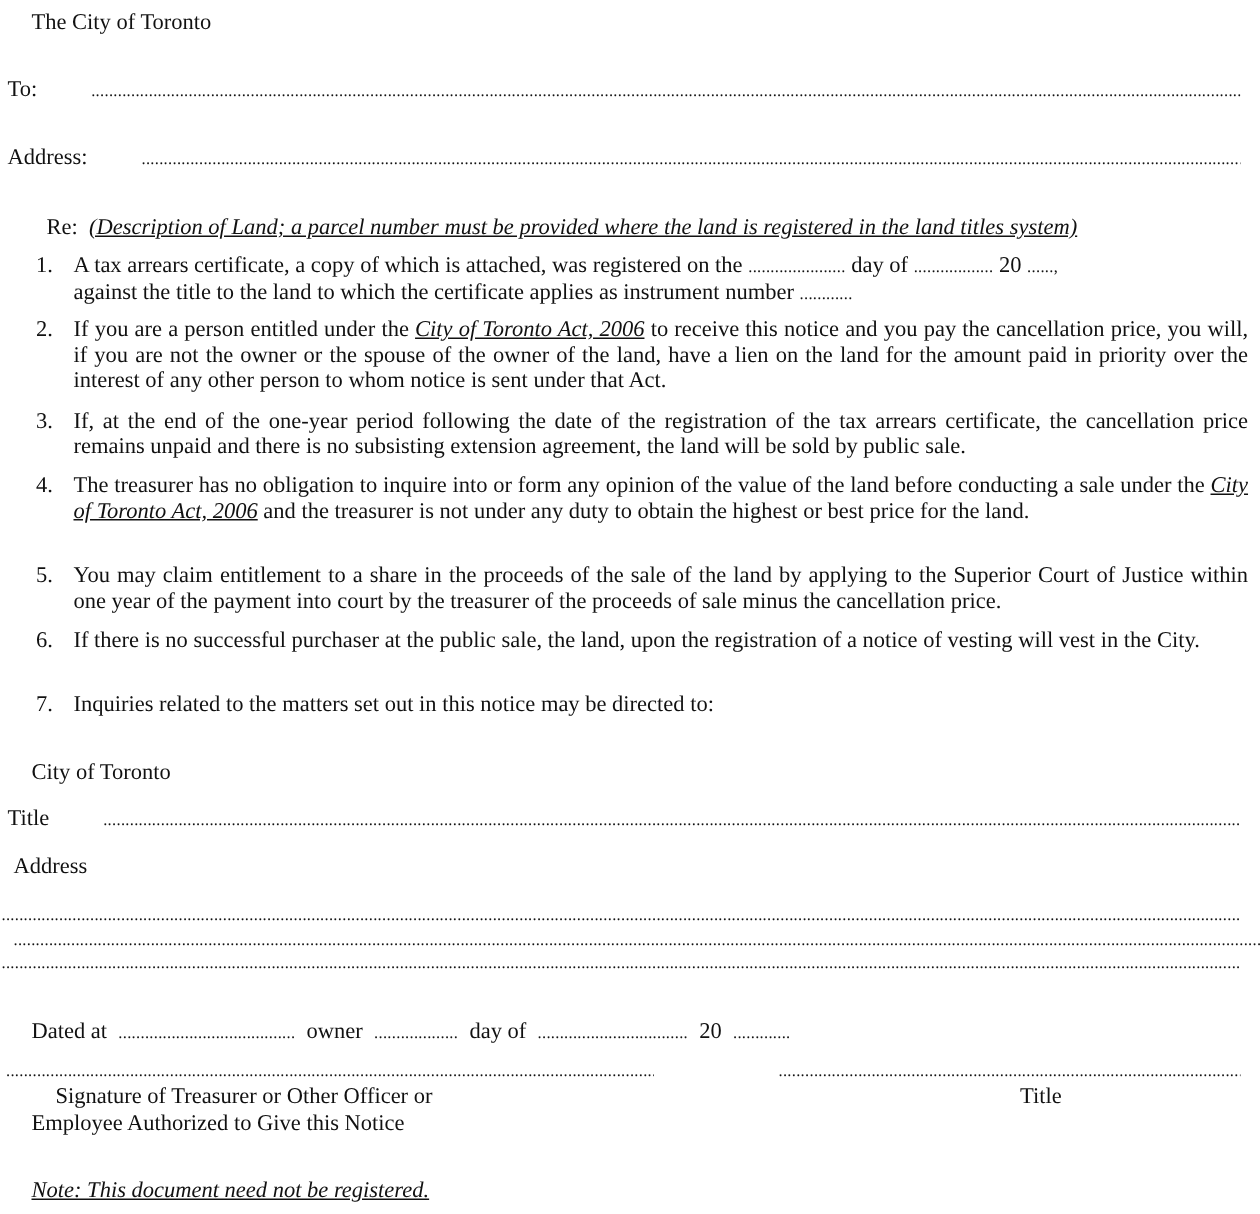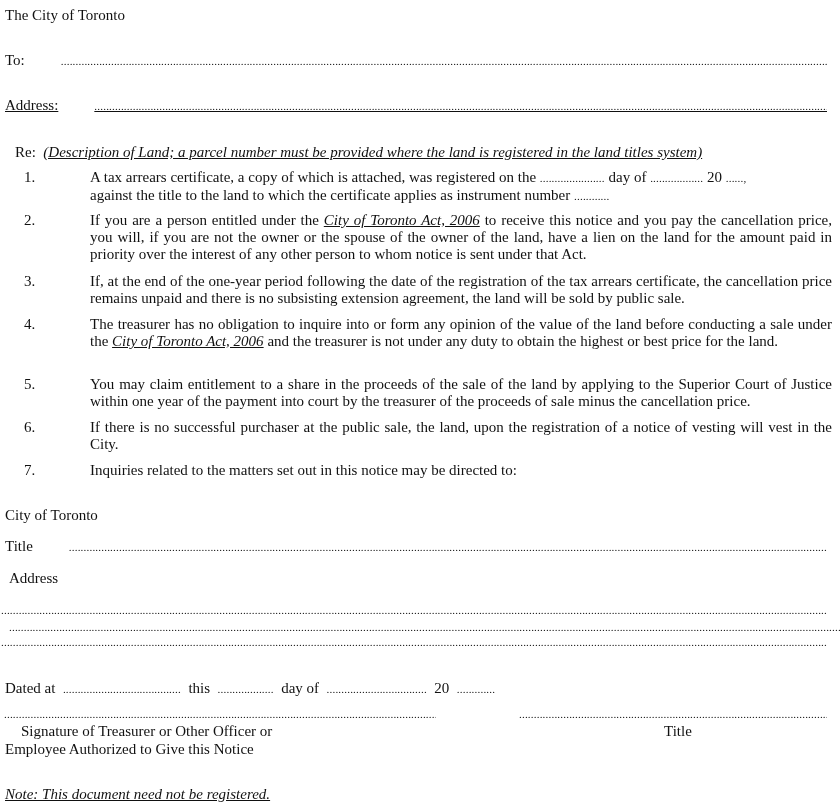--- a/index.html
+++ b/index.html
@@ -1,50 +1,50 @@
 <!DOCTYPE html>
 <html><head>
   <meta charset="utf-8">
   <style>
     html, body { margin: 0; padding: 0; background: #ffffff; }
     body {
       width: 840px; height: 809px; position: relative; overflow: hidden;
       font-family: "Liberation Serif", "DejaVu Serif", serif;
       font-size: 15px; color: #111111; line-height: 17px;
     }
-    .abs { position: absolute; white-space: nowrap; }
+    .abs { position: absolute; white-space: nowrap; margin-left: 16px; }
     .fill-line {
       position: absolute; display: flex; align-items: baseline; white-space: nowrap; gap: 32px;
     }
     .dots {
       flex: 1; overflow: hidden; white-space: nowrap; margin-left: 4px;
       letter-spacing: 0.2px; font-size: 11px; line-height: 17px;
     }
     .dots::after {
       content: "..............................................................................................................................................................................................................................................................................................................................................................";
     }
     .dotfrag { font-size: 11px; letter-spacing: 0.2px; }
     .item {
       position: absolute; left: 24px; width: 808px; display: flex;
     }
     .item .num { width: 25px; flex: none; }
-    .item .txt { flex: 1; text-align: justify; text-align-last: left; white-space: normal; margin-left: 41px; }
+    .item .txt { flex: 1; text-align: justify; text-align-last: left; white-space: normal; }
     .item.last .txt { text-align: right; }
     i, .it { font-style: italic; text-decoration: underline; }
   </style>
 </head>
 <body>
 
 <div class="abs" style="left:5px; top:7px;">The City of Toronto</div>
 
 <div class="fill-line" style="left:5px; top:52px; width:822px;">
   <span>To:</span>
   <span class="dots"></span>
 </div>
-<div class="fill-line" style="left:5px; top:97px; width:822px;text-decoration:underline;">
+<div class="fill-line" style="left:5px; top:97px; width:822px;">
   <span>Address:</span>
   <span class="dots"></span>
 </div>
 
 <div class="abs" style="left:15px; top:144px;">
   <span>Re:</span>&nbsp;
   <span class="it">(Description of Land; a parcel number must be provided where the land is registered in the land titles system)</span>
 </div>
 
 <div class="item" style="top:169px;">
@@ -103,21 +103,21 @@
 <div class="fill-line" style="left:1px; top:602px; width:826px;">
   <span class="dots" style="margin-left:0"></span>
 </div>
 <div class="fill-line" style="left:1px; top:634px; width:826px;">
   <span class="dots" style="margin-left:0"></span>
 </div>
 
 <div class="abs" style="left:5px; top:680px;">
   <span>Dated at</span>&nbsp;
   <span class="dotfrag">........................................</span>&nbsp;
-  <span>this</span>&nbsp;
+  <span>owner</span>&nbsp;
   <span class="dotfrag">...................</span>&nbsp;
   <span>day of</span>&nbsp;
   <span class="dotfrag">..................................</span>&nbsp;
   <span>20</span>&nbsp;
   <span class="dotfrag">.............</span>
 </div>
 
 <div class="fill-line" style="left:4px; top:706px; width:432px;">
   <span class="dots" style="margin-left:0"></span>
 </div>

